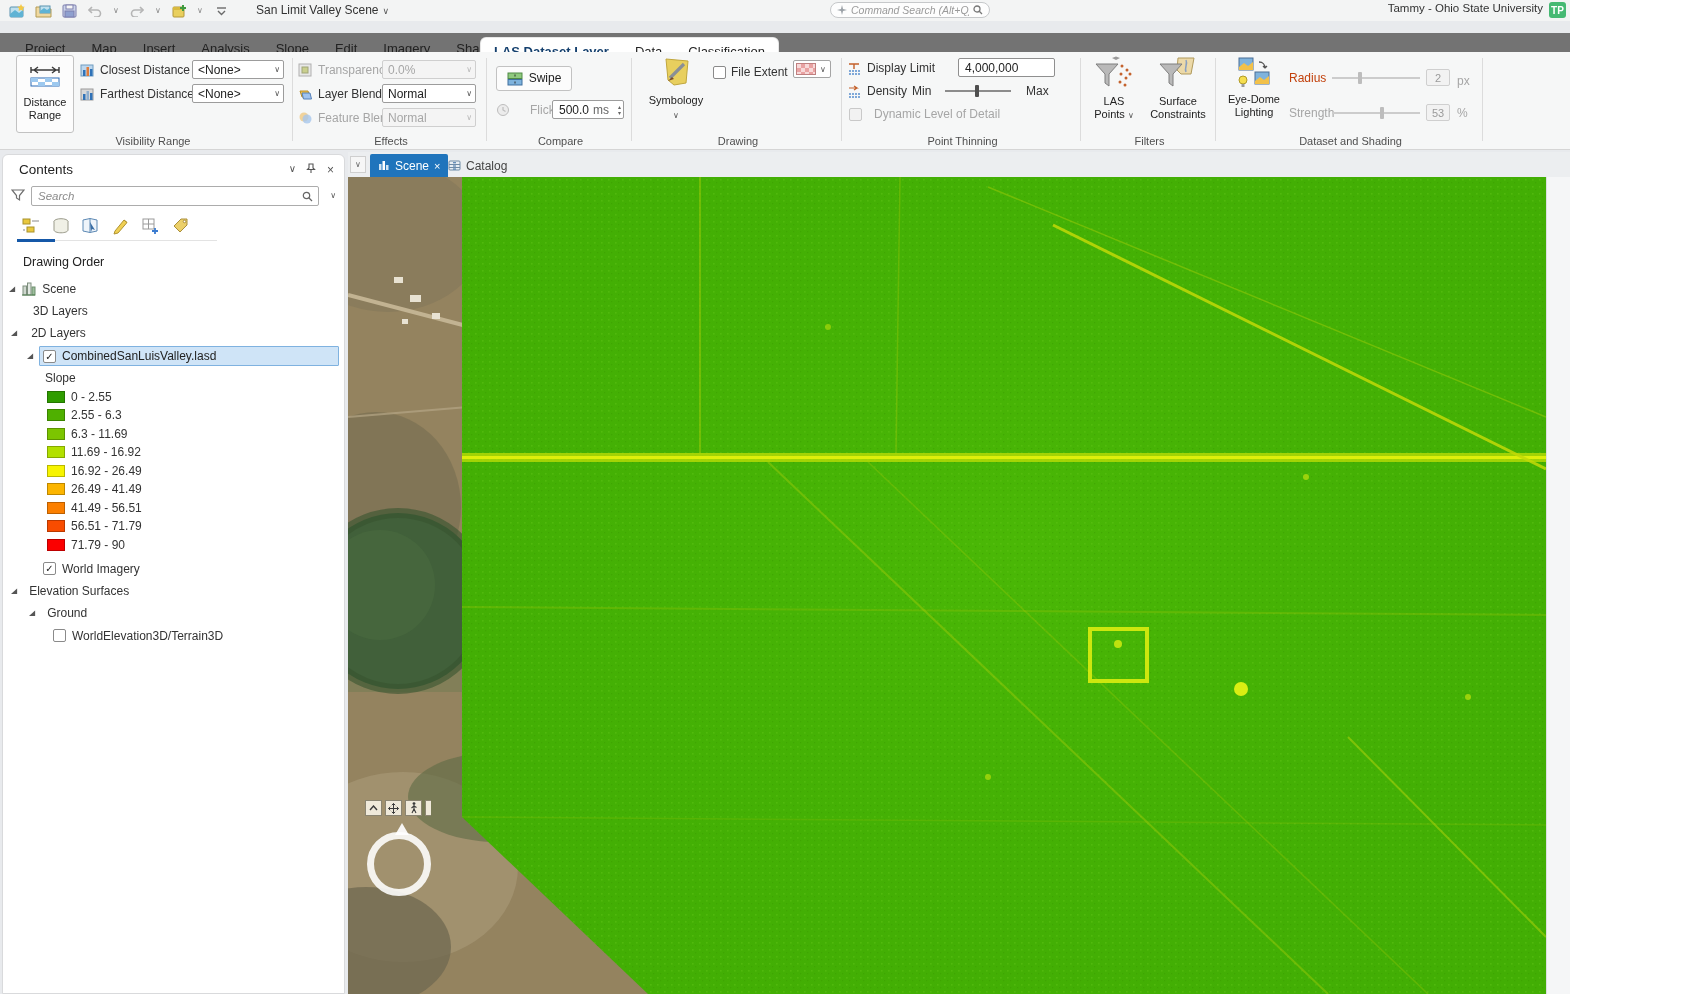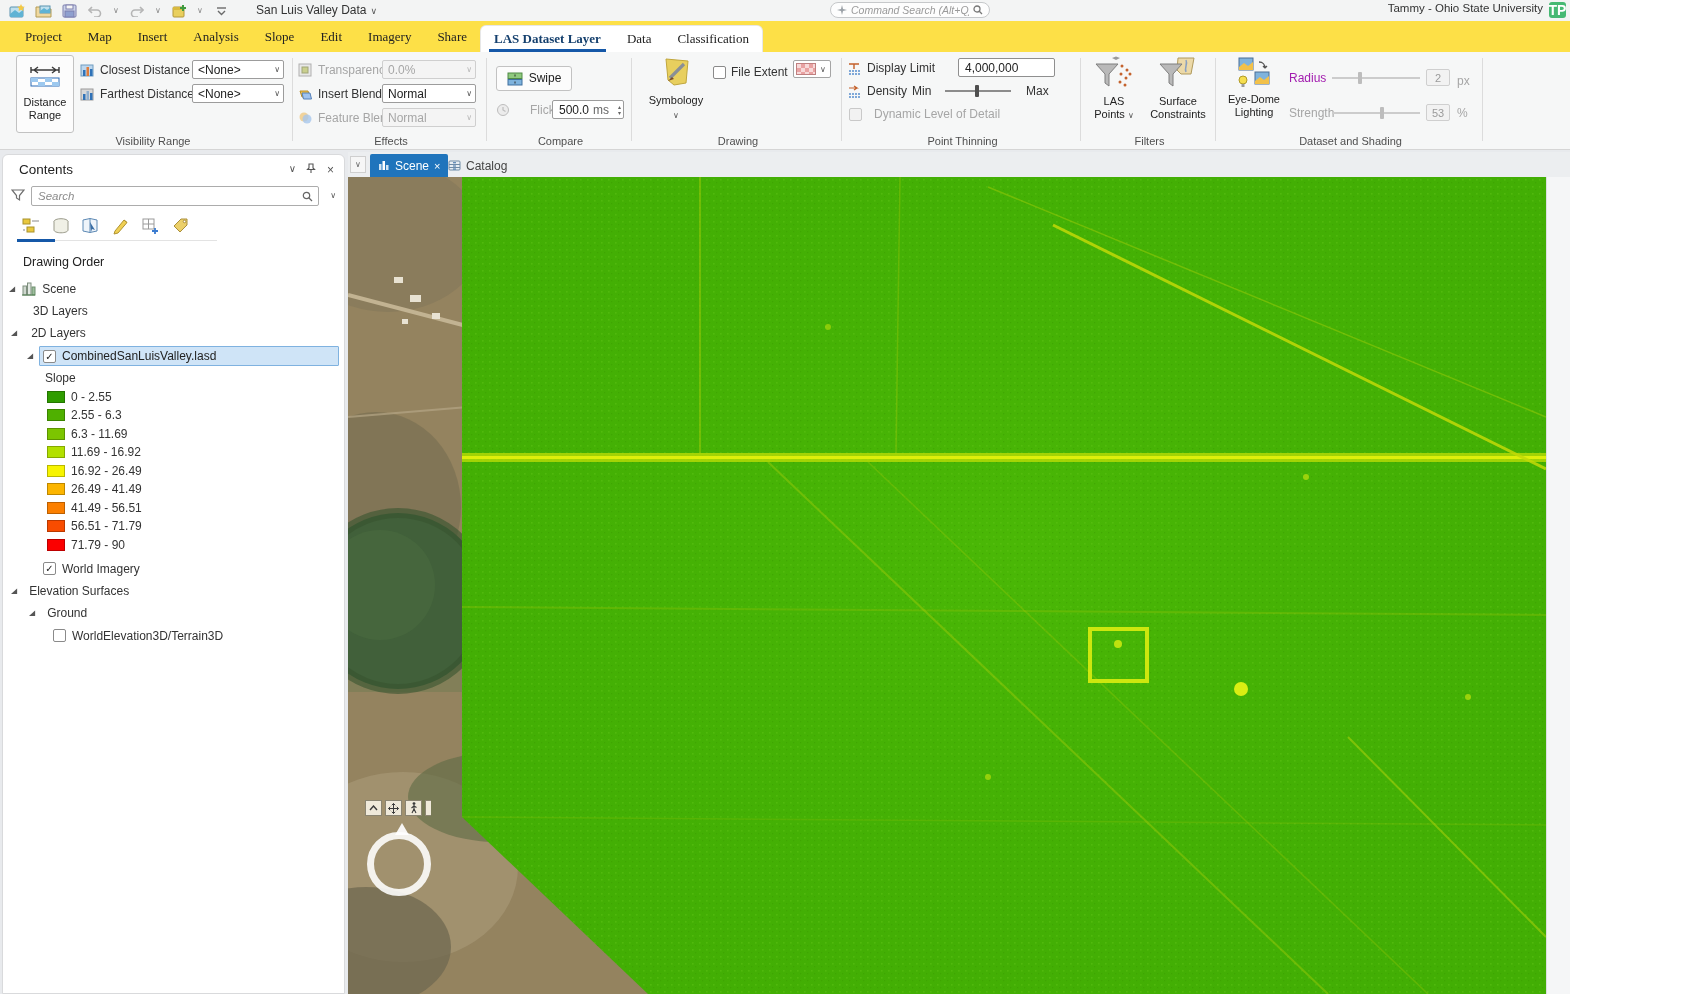--- a/index.html
+++ b/index.html
@@ -10,24 +10,24 @@
   .titlebar { position:absolute; left:0; top:0; width:1570px; height:21px; background:#f3f4f4; }
   .qat { position:absolute; left:6px; top:2px; display:flex; align-items:center; gap:4px; }
   .qat .qicon { width:22px; height:17px; display:inline-flex; align-items:center; justify-content:center; }
   .qat .chev { width:12px; color:#8a8a8a; font-size:8px; text-align:center; }
   .proj-title { position:absolute; left:256px; top:3px; font-size:12px; color:#333; }
   .proj-title .chev { color:#555; font-size:9px; margin-left:4px; }
   .cmdsearch { position:absolute; left:830px; top:2px; width:160px; height:16px; border:1px solid #c6c8ca; border-radius:9px; background:#fdfdfd; display:flex; align-items:center; padding:0 6px; gap:4px; }
   .cmdsearch .ph { flex:1; font-size:10.5px; font-style:italic; color:#9a9a9a; white-space:nowrap; overflow:hidden; }
   .userarea { position:absolute; right:4px; top:2px; display:flex; align-items:flex-start; gap:6px; }
   .username { font-size:11.5px; color:#333; }
-  .avatar { width:17px; height:16px; background:#46b973; color:#fff; font-size:14px; font-weight:bold; border-radius:3px; display:flex; align-items:center; justify-content:center; }
+  .avatar { width:17px; height:16px; background:#46b973; color:#fff; font-size:10px; font-weight:bold; border-radius:3px; display:flex; align-items:center; justify-content:center; }
 
   
-  .menurow { position:absolute; left:0; top:21px; width:1570px; height:31px; background:#fde047;font-family:Liberation Serif, serif; }
+  .menurow { position:absolute; left:0; top:33px; width:1570px; height:31px; background:#737373; }
   .menutabs { position:absolute; left:12px; top:0; height:31px; display:flex; align-items:center; }
   .menutab { padding:0 13px; font-size:13px; color:#222; cursor:default; }
   .ctxgroup { position:absolute; left:481px; top:5px; height:26px; background:#ffffff; border-radius:5px 5px 0 0; display:flex; align-items:center; box-shadow:0 0 0 1px #e7e7e7; }
   .ctxtab { position:relative; height:26px; display:flex; align-items:center; padding:0 13px; font-size:13px; color:#222; }
   .ctxtab.active { font-weight:bold; color:#15406e; }
   .ctxtab.active .underline { position:absolute; left:8px; right:8px; bottom:0; height:3px; background:#1558a8; }
 
   
   .ribbon { position:absolute; left:0; top:52px; width:1570px; height:98px; background:#f6f7f7; border-bottom:1px solid #d5d5d5; }
   .rgroup { position:absolute; top:0; height:96px; }
@@ -144,21 +144,21 @@
       </span>
         <span class="chev">∨</span>
       <span class="qicon">
         <svg width="11" height="10" viewBox="0 0 11 10">
             <path d="M1 2 h9" stroke="#6b6b6b" stroke-width="1.4"></path>
             <path d="M2 5 l3.5 3.5 L9 5" fill="none" stroke="#6b6b6b" stroke-width="1.4"></path>
           </svg>
       </span>
     </div>
     <div class="proj-title">
-      <span>San Luis Valley Data</span><span class="chev">∨</span>
+      <span>San Limit Valley Scene</span><span class="chev">∨</span>
     </div>
     <div class="cmdsearch">
       <span class="icon-svg">
         <svg width="10" height="10" viewBox="0 0 10 10">
             <path d="M5 0 L6 4 L10 5 L6 6 L5 10 L4 6 L0 5 L4 4 Z" fill="#9aa0a6"></path>
           </svg>
       </span>
       <span class="ph">Command Search (Alt+Q)</span>
       <span class="icon-svg">
         <svg width="10" height="10" viewBox="0 0 10 10">
@@ -260,21 +260,21 @@
         <span>0.0%</span>
           <span class="cchev">∨</span>
       </div>
       <div class="rrow" style="left:2px; top:32px;">
         <span class="icon-svg">
           <svg width="15" height="14" viewBox="0 0 15 14">
               <path d="M2 4 h8 l2 6 H4 Z" fill="#f2c14a" stroke="#b88f2a"></path>
               <path d="M4 6 h8 l1.5 6 H5.5 Z" fill="#9fc3ef" stroke="#5580b8"></path>
             </svg>
         </span>
-        <span>Insert Blend</span>
+        <span>Layer Blend</span>
       </div>
       <div class="combo" style="position:absolute; left:86px; top:32px; width:94px;">
         <span>Normal</span>
           <span class="cchev">∨</span>
       </div>
       <div class="rrow disabled" style="left:2px; top:56px;">
         <span class="icon-svg">
           <svg width="15" height="14" viewBox="0 0 15 14">
               <circle cx="6" cy="6" r="4.5" fill="#f0c983" opacity=".8"></circle>
               <circle cx="9" cy="8" r="4.5" fill="#a8c7ec" opacity=".8"></circle>
@@ -445,21 +445,21 @@
               <rect x="20" y="16" width="14" height="12" fill="#7fb3dd" stroke="#4a6f96"></rect>
               <path d="M20 25 l5 -4 l4 3 l5 -4 v8 H20 Z" fill="#f2c14a"></path>
               <path d="M24 6 c4 0 6 3 6 6 m0 0 l-2 -2 m2 2 l2 -2" stroke="#555" stroke-width="1.3" fill="none"></path>
               <circle cx="8" cy="24" r="4" fill="#f5de4e" stroke="#b09a2a"></circle>
               <rect x="6.5" y="28" width="3" height="3" fill="#9a9a9a"></rect>
             </svg>
         </span>
         <span style="margin-top:3px;">Eye-Dome</span>
         <span>Lighting</span>
       </div>
-      <span class="rrow dis" style="left:70px; top:16px; color:#a21caf;">Radius</span>
+      <span class="rrow dis" style="left:70px; top:16px; color:#c2410c;">Radius</span>
       <div class="slider disabled" style="position:absolute; left:113px; top:19px; width:88px;">
         <div class="track"></div>
           <div class="thumb" style="left:30%;"></div>
       </div>
       <div class="valbox" style="position:absolute; left:207px; top:17px; width:24px;">
           <span>2</span>
         </div>
       <span class="rrow dis" style="left:238px; top:19px; color:#a6a6a6;">px</span>
       <span class="rrow dis" style="left:70px; top:51px; color:#a6a6a6;">Strength</span>
       <div class="slider disabled" style="position:absolute; left:113px; top:54px; width:88px;">

